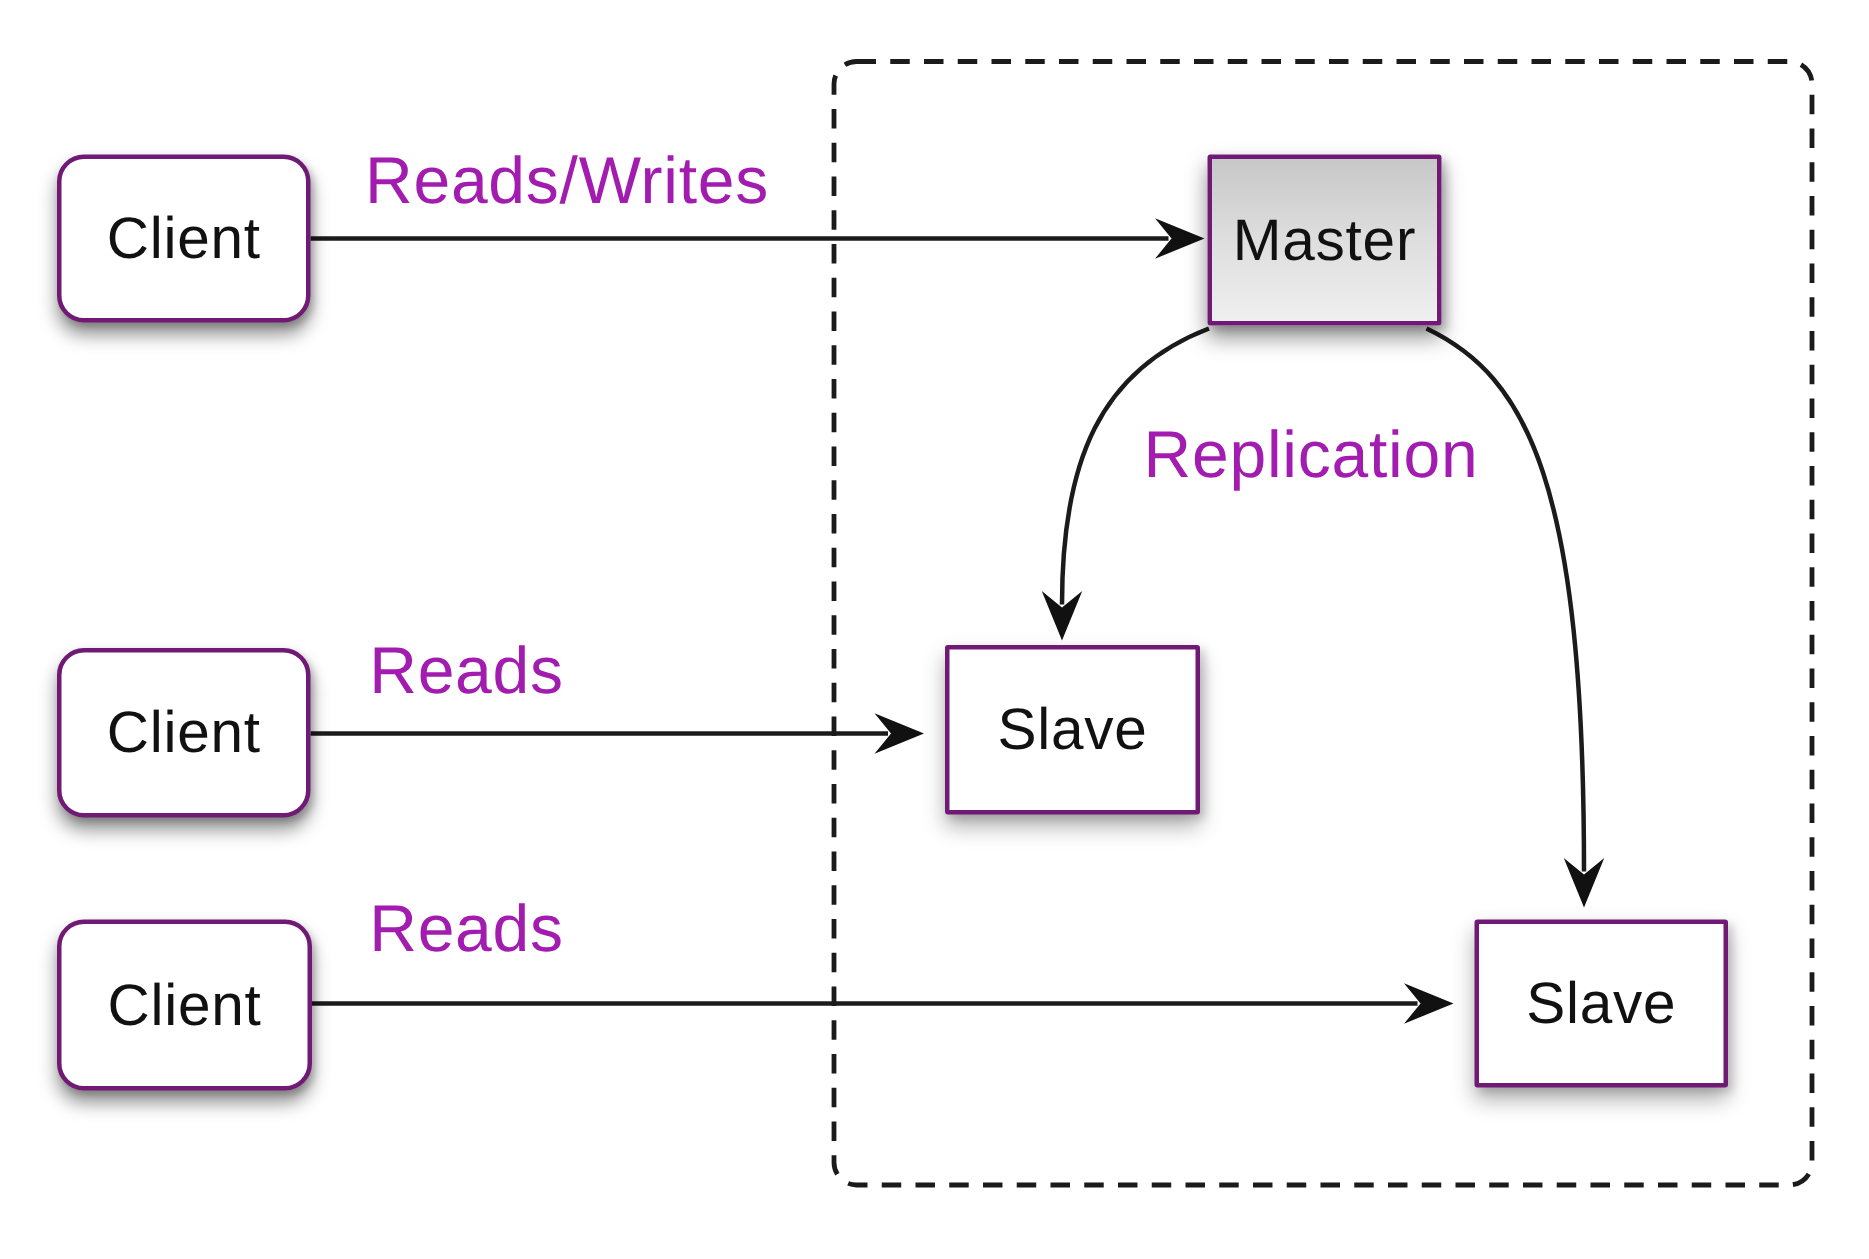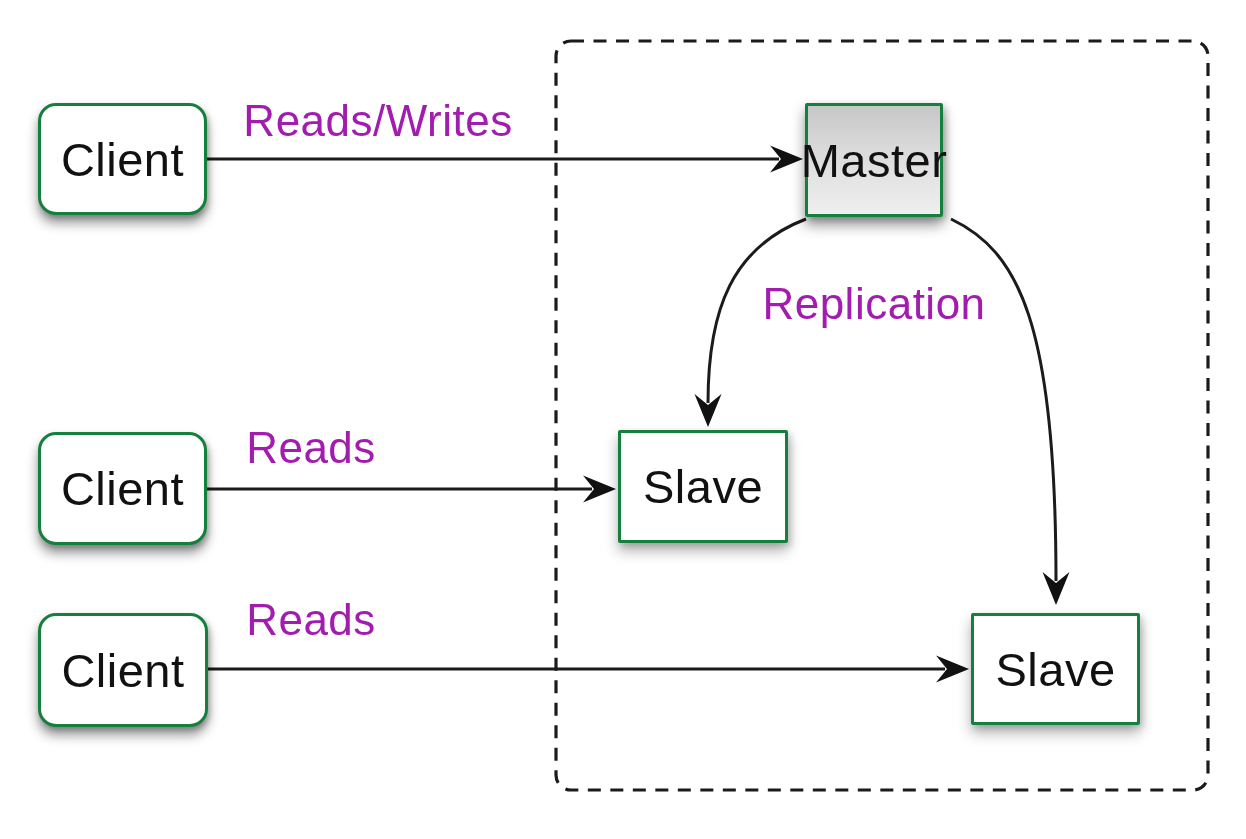--- a/index.html
+++ b/index.html
@@ -20,45 +20,46 @@
     inset: 0;
     width: 1246px;
     height: 839px;
   }
   .node {
     position: absolute;
     box-sizing: border-box;
     display: flex;
     align-items: center;
     justify-content: center;
-    border: 3px solid #15803d;
+    border: 3px solid #701a75;
     background: #ffffff;
     color: #111111;
-    font-size: 47px;
+    font-size: 39px;
     line-height: 1;
     letter-spacing: 0.5px;
   }
   .node .node-label { white-space: nowrap; }
   .client {
     border-radius: 18px;
     box-shadow: 0 8px 12px rgba(0,0,0,0.42), 2px 3px 5px rgba(0,0,0,0.18);
   }
   .master {
     border-radius: 2px;
     background: linear-gradient(180deg, #c7c7c7 0%, #dcdcdc 45%, #efefef 100%);
     box-shadow: 0 8px 14px rgba(0,0,0,0.42), 3px 3px 6px rgba(0,0,0,0.18);
   }
   .slave {
     border-radius: 2px;
     box-shadow: 0 8px 14px rgba(0,0,0,0.30), 3px 3px 6px rgba(0,0,0,0.14);
+    margin-left: 12px;
   }
   .client-1 { left: 38px;  top: 103px; width: 169px; height: 112px; }
   .client-2 { left: 38px;  top: 432px; width: 169px; height: 113px; }
   .client-3 { left: 38px;  top: 613px; width: 170px; height: 114px; }
-  .master-1 { left: 805px; top: 103px; width: 138px; height: 114px; }
+  .master-1 { left: 805px; top: 103px; width: 156px; height: 114px; }
   .slave-1  { left: 618px; top: 430px; width: 170px; height: 113px; }
   .slave-2  { left: 971px; top: 613px; width: 169px; height: 112px; }
   .edge-label {
     position: absolute;
     transform: translate(-50%, -50%);
     color: #a21caf;
     font-size: 44px;
     line-height: 1;
     white-space: nowrap;
     letter-spacing: 0.5px;

